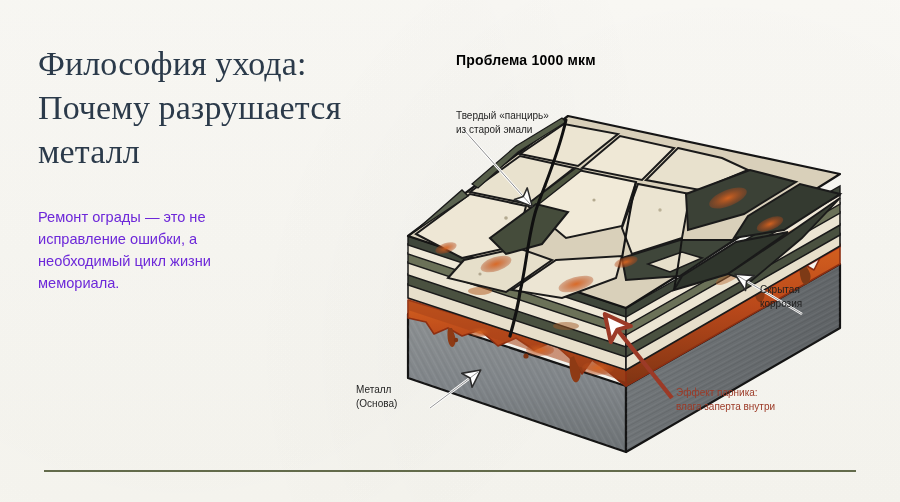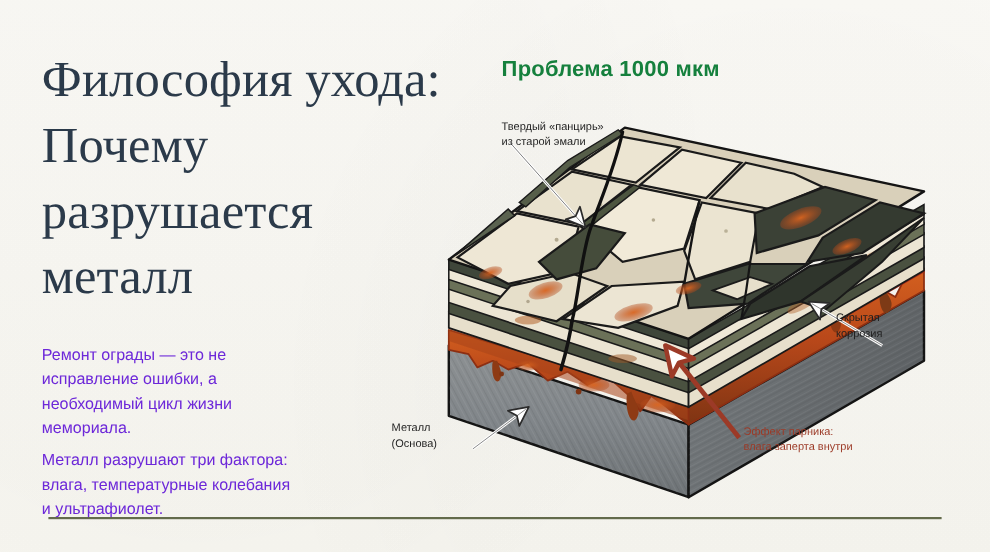--- a/index.html
+++ b/index.html
@@ -18,42 +18,42 @@
       radial-gradient(circle at 20% 30%, rgba(0,0,0,0.012) 0 40%, transparent 60%),
       radial-gradient(circle at 80% 70%, rgba(0,0,0,0.010) 0 40%, transparent 60%),
       linear-gradient(180deg,#faf9f5 0%,#f6f5ef 100%);
     pointer-events:none;
   }
 
   
   .left-col{position:absolute;left:38px;top:42px;width:400px;}
   .headline{
     font-family:"Liberation Serif", serif;
-    font-size:46px;line-height:1.30;
+    font-size:34px;line-height:1.30;
     color:#2b3a4a;letter-spacing:0.1px;
     margin:0;white-space:pre-line;font-weight:400;
   }
   .body-block{margin-top:31px;}
   .body-par{
     font-family:"Liberation Sans", sans-serif;
     font-size:14.6px;line-height:1.52;
     color:#6d28d9;margin:0;white-space:pre-line;
   }
   .body-par + .body-par{margin-top:7px;}
 
   
   .rule{
     position:absolute;left:44px;top:470px;width:812px;height:1.6px;
     background:#5b6342;opacity:.95;
   }
 
   
   .kicker{
     position:absolute;left:456px;top:52px;
-    font-size:20px;font-weight:bold;color:#15803d;
+    font-size:14px;font-weight:bold;color:#000000;
     letter-spacing:0.2px;
   }
 
   
   .label{
     position:absolute;font-size:10px;line-height:1.38;
     color:#1f1f1f;white-space:pre-line;
   }
   .label.red{color:#9c3a27;}
   #lbl-shell{left:456px;top:109px;}
@@ -73,23 +73,20 @@
 
   <div class="left-col">
     <h1 class="headline">Философия ухода:
 Почему разрушается
 металл</h1>
     <div class="body-block">
       <p class="body-par">Ремонт ограды — это не
 исправление ошибки, а
 необходимый цикл жизни
 мемориала.</p>
-      <p class="body-par">Металл разрушают три фактора:
-влага, температурные колебания
-и ультрафиолет.</p>
     </div>
   </div>
 
   <div class="rule"></div>
 
   <div class="kicker">Проблема 1000 мкм</div>
 
   <div id="illus">
     <svg viewBox="0 0 560 360" xmlns="http://www.w3.org/2000/svg">
       <defs>

